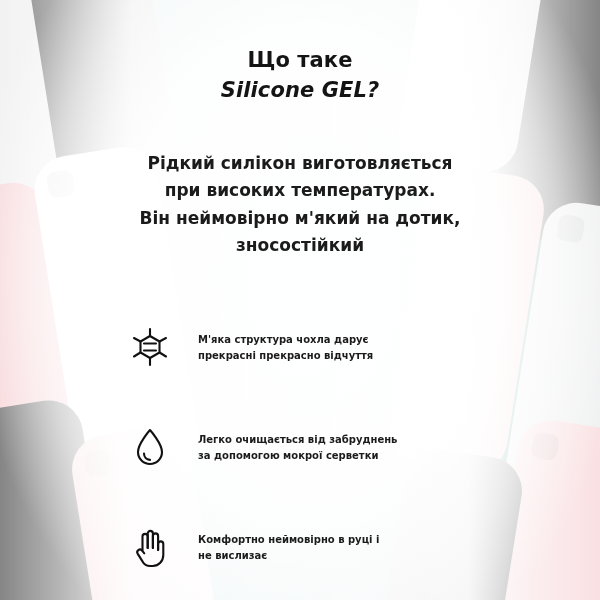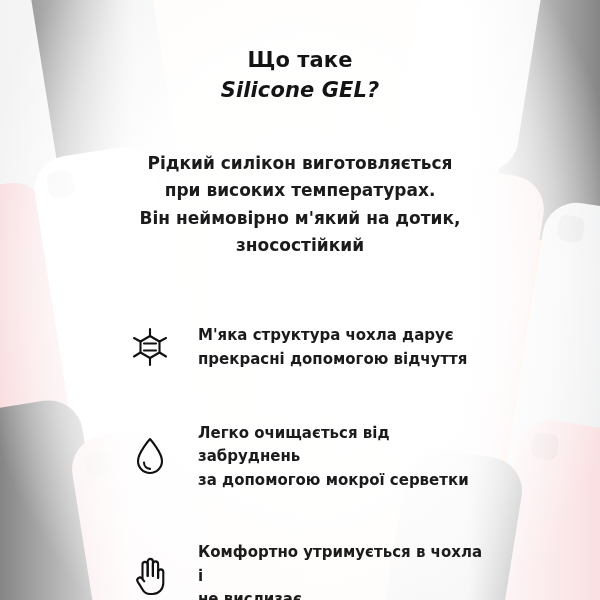--- a/index.html
+++ b/index.html
@@ -11,21 +11,21 @@
     height: 600px;
     overflow: hidden;
     font-family: "DejaVu Sans", "Liberation Sans", sans-serif;
     background: #ffffff;
   }
 
   .poster {
     position: relative;
     width: 600px;
     height: 600px;
-    background: #fdba74;
+    background: #0f766e;
     overflow: hidden;
   }
 
   
   .bg-layer {
     position: absolute;
     inset: 0;
     overflow: hidden;
     z-index: 0;
   }
@@ -130,21 +130,21 @@
     width: 44px;
     height: 48px;
     display: flex;
     align-items: center;
     justify-content: center;
     color: #111111;
   }
   .feat-icon svg { display: block; }
 
   .feat-text {
-    font-size: 15px;
+    font-size: 10px;
     font-weight: 700;
     line-height: 1.58;
     color: #1b1b1b;
     max-width: 290px;
   }
   .feat-text span { display: block; }
 </style>
 </head>
 <body>
 
@@ -191,21 +191,21 @@
             <line x1="30.5" y1="26.5" x2="37" y2="30.5"></line>
             <line x1="21" y1="32" x2="21" y2="39"></line>
             <line x1="11.5" y1="26.5" x2="5" y2="30.5"></line>
             <line x1="11.5" y1="15.5" x2="5" y2="12"></line>
             <line x1="15" y1="17.5" x2="27" y2="17.5"></line>
             <line x1="15" y1="24.5" x2="27" y2="24.5"></line>
           </svg>
         </span>
         <span class="feat-text">
           <span>М'яка структура чохла дарує</span>
-          <span>прекрасні допомогою відчуття</span>
+          <span>прекрасні прекрасно відчуття</span>
         </span>
       </li>
 
       <li class="feature">
         <span class="feat-icon">
           <svg width="34" height="44" viewBox="0 0 34 44" fill="none" stroke="#111111" stroke-width="2.1" stroke-linecap="round" stroke-linejoin="round">
             <path d="M17 4 C17 4 29 17.5 29 26 C29 32.8 23.6 38 17 38 C10.4 38 5 32.8 5 26 C5 17.5 17 4 17 4 Z"></path>
             <path d="M11 27.5 C11 31 13.6 33.6 17 33.9"></path>
           </svg>
         </span>
@@ -218,20 +218,20 @@
       <li class="feature">
         <span class="feat-icon">
           <svg width="36" height="44" viewBox="0 0 36 44" fill="none" stroke="#111111" stroke-width="2.1" stroke-linecap="round" stroke-linejoin="round">
             <path d="M10.5 24.5 V10.5 a2.6 2.6 0 0 1 5.2 0 V22"></path>
             <path d="M15.7 22 V7.5 a2.6 2.6 0 0 1 5.2 0 V22"></path>
             <path d="M20.9 22 V10 a2.6 2.6 0 0 1 5.2 0 V24"></path>
             <path d="M26.1 24 v-6 a2.6 2.6 0 0 1 5.2 0 v11 c0 6.1 -4.6 11 -10.6 11 h-2.6 c-3.3 0 -6.1 -1.8 -7.6 -4.6 L5.6 27.6 a2.7 2.7 0 0 1 4.3 -3.2 l2.4 2.9"></path>
           </svg>
         </span>
         <span class="feat-text">
-          <span>Комфортно утримується в чохла і</span>
+          <span>Комфортно неймовірно в руці і</span>
           <span>не вислизає</span>
         </span>
       </li>
 
     </ul>
   </div>
 </div>
 
 </body></html>

